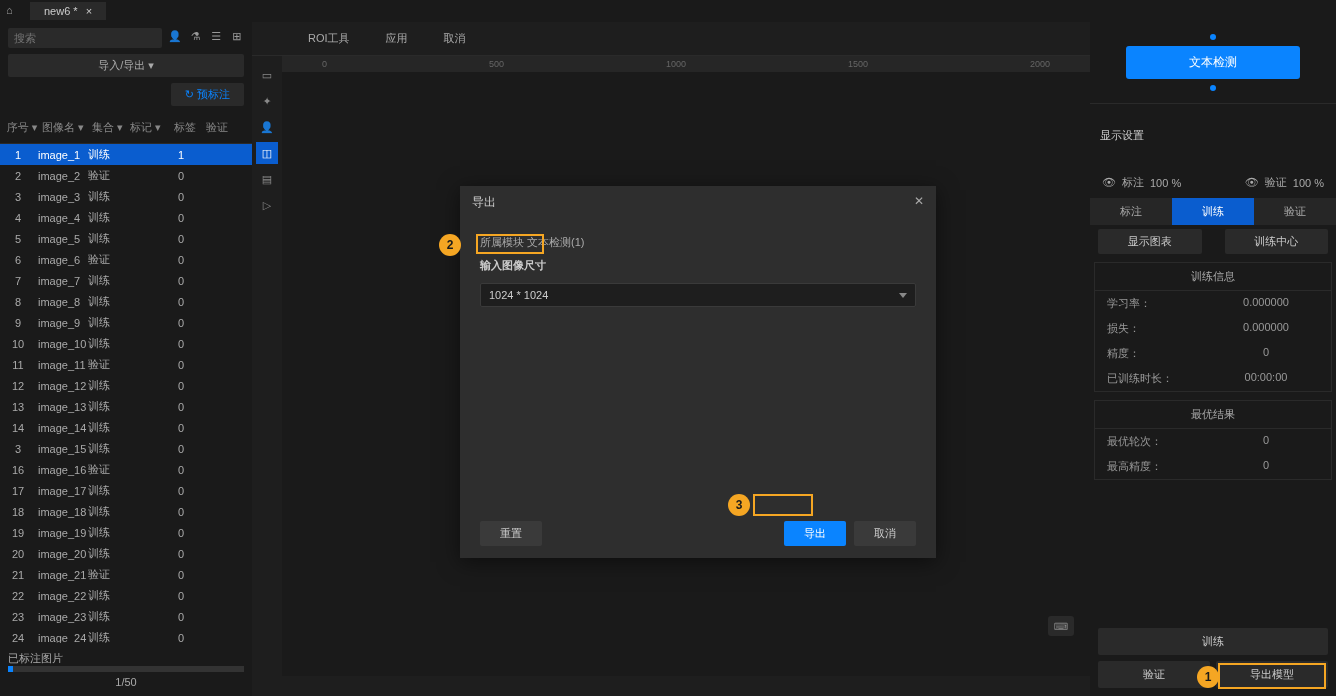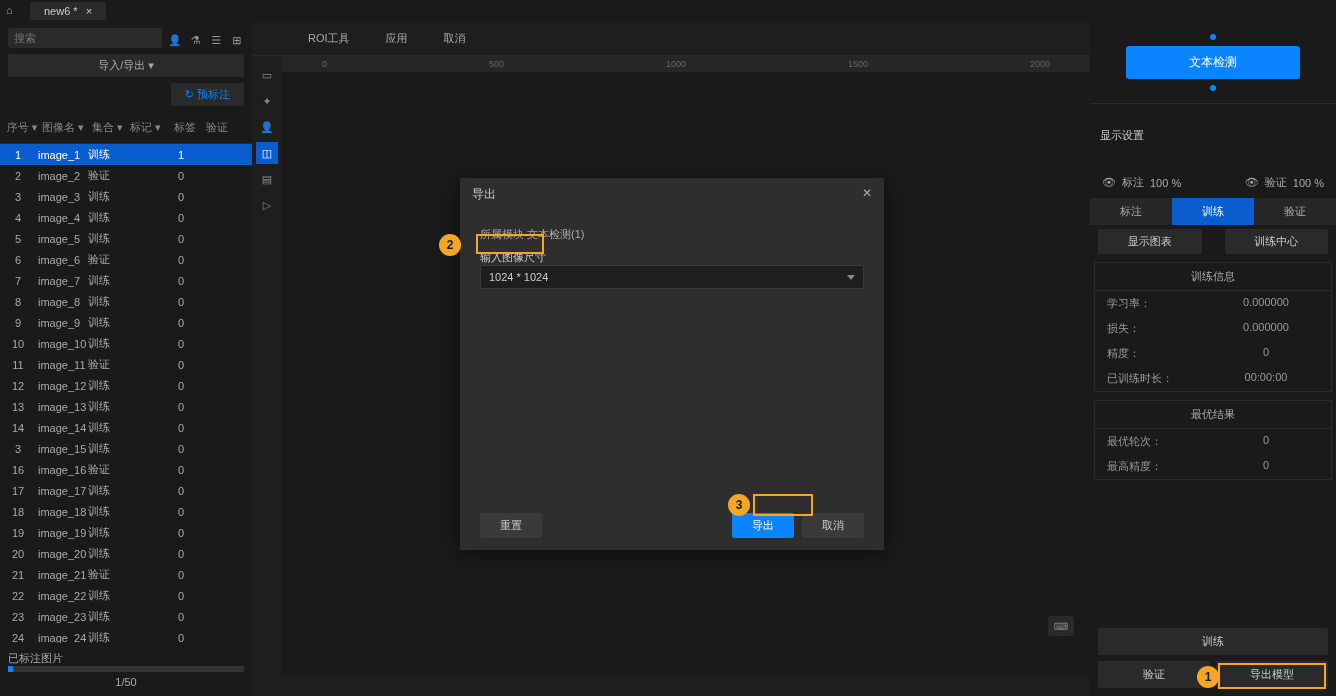--- a/index.html
+++ b/index.html
@@ -2,21 +2,21 @@
 <html><head>
 <meta charset="utf-8">
 <style>
 * { margin: 0; padding: 0; box-sizing: border-box; }
 body { width: 1336px; height: 696px; background: #1e1e1e; font-family: "Microsoft YaHei", Arial, sans-serif; color: #c8c8c8; font-size: 11px; overflow: hidden; position: relative; }
 .titlebar { height: 22px; background: #1a1a1a; display: flex; align-items: center; padding-left: 6px; }
 .home-icon { width: 14px; height: 14px; margin-right: 10px; color: #999; }
 .tab { background: #2a2a2a; padding: 3px 14px; color: #ccc; font-size: 11px; display: flex; align-items: center; gap: 8px; }
 .main-layout { display: flex; height: 674px; }
 .left-panel { width: 252px; background: #1a1a1a; display: flex; flex-direction: column; }
-.search-row { display: flex; align-items: flex-end; padding: 6px 8px; gap: 6px; }
+.search-row { display: flex; align-items: flex-start; padding: 6px 8px; gap: 6px; }
 .search-box { flex: 1; background: #2a2a2a; border: none; padding: 4px 6px; color: #888; font-size: 11px; border-radius: 2px; }
 .icon-btn { width: 16px; height: 16px; color: #999; cursor: pointer; display: flex; align-items: center; justify-content: center; }
 .import-export-bar { background: #2a2a2a; padding: 4px; margin: 0 8px; text-align: center; color: #aaa; font-size: 11px; border-radius: 2px; }
 .relabel-btn-row { display: flex; justify-content: flex-end; padding: 6px 8px; }
 .relabel-btn { background: #2a2a2a; padding: 4px 14px; color: #0a84ff; font-size: 11px; border-radius: 2px; }
 .table-header { display: flex; padding: 4px 4px; color: #888; font-size: 11px; border-bottom: 1px solid #2a2a2a; }
 .th, .td { padding: 4px 2px; }
 .col-idx { width: 36px; text-align: center; }
 .col-name { width: 50px; }
 .col-set { width: 38px; }
@@ -58,26 +58,26 @@
 .btn-row { display: flex; gap: 23px; padding: 4px 8px; }
 .info-box { margin: 4px; border: 1px solid #2a2a2a; }
 .info-title { text-align: center; padding: 6px; color: #aaa; font-size: 11px; border-bottom: 1px solid #2a2a2a; }
 .info-row { display: flex; padding: 5px 12px; color: #999; font-size: 11px; }
 .info-row span:first-child { flex: 1; }
 .info-row span:last-child { flex: 1; text-align: center; }
 .bottom-btns { margin-top: auto; padding: 8px; }
 .full-btn { background: #2a2a2a; padding: 6px 0; text-align: center; color: #ccc; font-size: 11px; margin-bottom: 6px; border-radius: 2px; }
 .half-row { display: flex; gap: 6px; }
 .half-btn { flex: 1; background: #2a2a2a; padding: 6px 0; text-align: center; color: #ccc; font-size: 11px; border-radius: 2px; }
-.modal { position: absolute; left: 460px; top: 178px; width: 424px; background: #2e2e2e; box-shadow: 0 4px 20px rgba(0,0,0,0.5); }
+.modal { position: absolute; left: 460px; top: 186px; width: 476px; background: #2e2e2e; box-shadow: 0 4px 20px rgba(0,0,0,0.5); }
 .modal-header { display: flex; justify-content: space-between; padding: 8px 12px; color: #ccc; font-size: 12px; }
 .modal-close { cursor: pointer; color: #aaa; }
 .modal-body { padding: 16px 20px 14px 20px; min-height: 290px; }
 .modal-label { color: #aaa; font-size: 11px; margin-bottom: 8px; }
-.field-label-row { display: flex; align-items: center; margin-bottom: 0; }
+.field-label-row { display: flex; align-items: center; margin-bottom: 10px; font-weight: bold; }
 .field-label { color: #ccc; font-size: 11px; }
 .dropdown { background: #1e1e1e; border: 1px solid #3a3a3a; padding: 5px 8px; color: #ccc; font-size: 11px; display: flex; justify-content: space-between; align-items: center; border-radius: 2px; }
 .modal-footer { display: flex; justify-content: space-between; padding: 12px 20px; align-items: center; }
 .modal-btn { padding: 5px 20px; background: #3a3a3a; color: #ccc; font-size: 11px; border-radius: 2px; cursor: pointer; }
 .modal-btn.primary { background: #0a84ff; color: #fff; }
 .callout { position: absolute; width: 22px; height: 22px; background: #f5a623; border-radius: 50%; color: #1a1a1a; font-weight: bold; font-size: 12px; display: flex; align-items: center; justify-content: center; z-index: 100; }
 .callout-box { position: absolute; border: 2px solid #f5a623; z-index: 99; pointer-events: none; }
 .kbd-icon { position: absolute; right: 262px; bottom: 60px; width: 26px; height: 20px; background: #2a2a2a; border-radius: 3px; display: flex; align-items: center; justify-content: center; color: #888; font-size: 10px; }
 .chevron { display: inline-block; width: 0; height: 0; border-left: 4px solid transparent; border-right: 4px solid transparent; border-top: 5px solid #888; }
 html { scrollbar-width: thin; }

